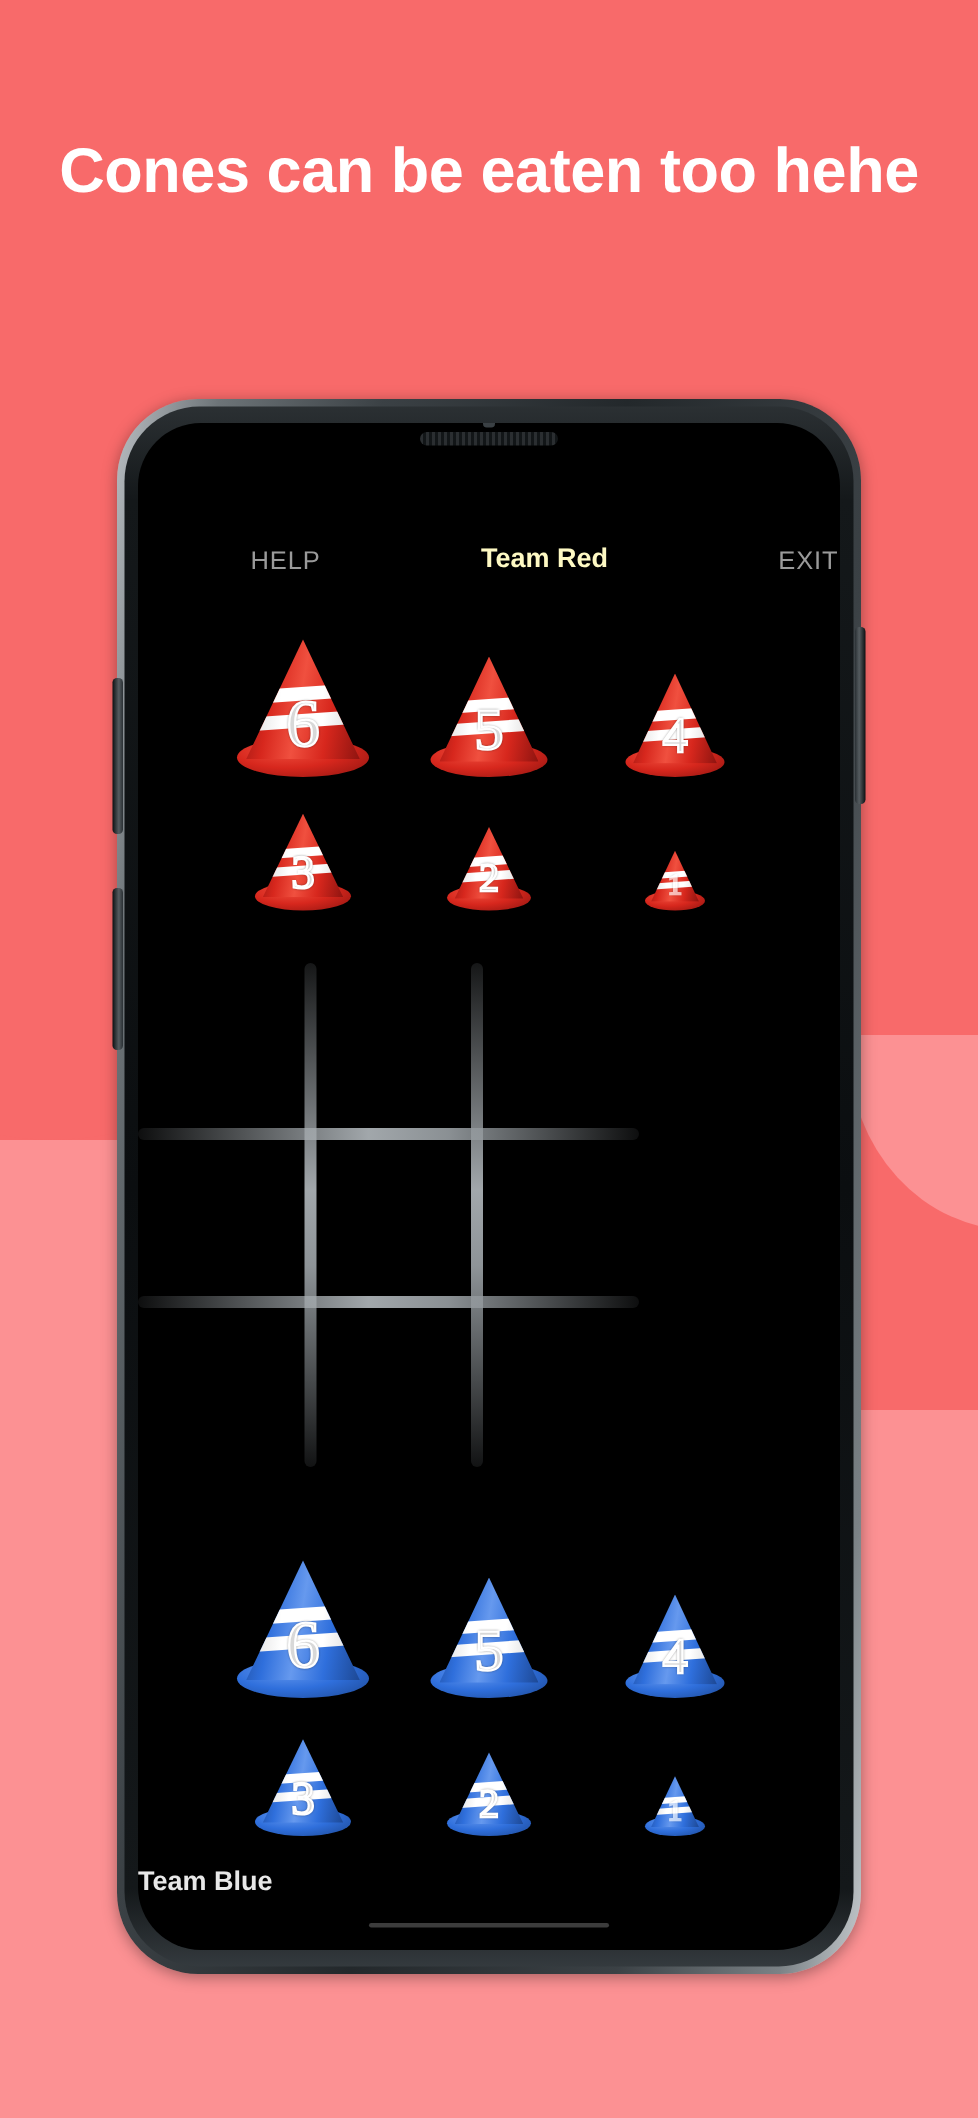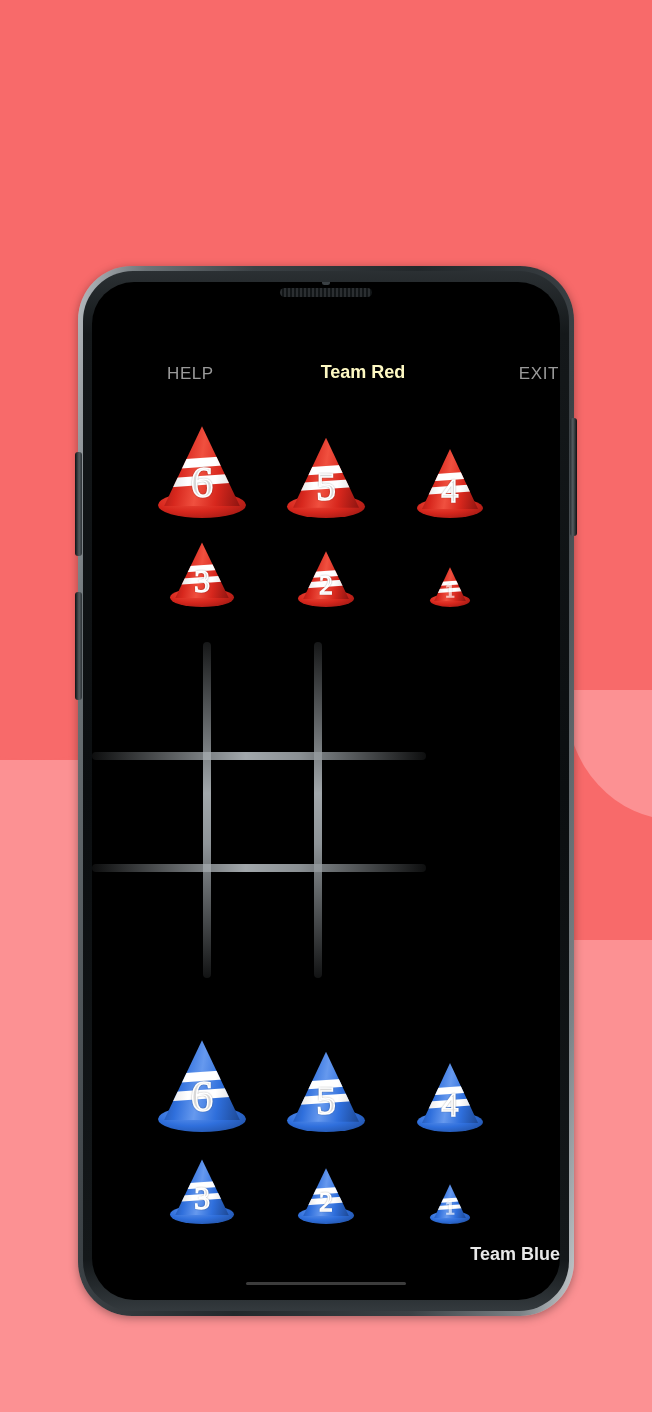--- a/index.html
+++ b/index.html
@@ -109,40 +109,41 @@
     background:linear-gradient(180deg,rgba(120,126,130,.18) 0%,rgba(170,176,180,.95) 45%,
                rgba(150,156,160,.95) 60%,rgba(110,116,120,.16) 100%);
   }
   .gline.h{
     height:8px;
     background:linear-gradient(90deg,rgba(110,116,120,.12) 0%,rgba(170,176,180,.95) 46%,
                rgba(150,156,160,.92) 62%,rgba(110,116,120,.12) 100%);
   }
 
   .teamblue-label{
-    position:absolute;left:0;width:100%;text-align:right;
+    position:absolute;left:0;width:100%;text-align:left;
     color:#e8e8e8;font-size:18px;font-weight:bold;
   }
   .home-ind{
     position:absolute;left:50%;transform:translateX(-50%);
     width:160px;height:3px;border-radius:2px;background:#3c3c3c;
   }
 </style>
 </head>
 <body>
 
 <div id="stage">
 
   <div class="bg-base"></div>
   <div class="blob-top"></div>
   <div class="blob-left"></div>
   <div class="blob-right"></div>
   <div class="blob-right2"></div>
   <div class="notch-right"></div>
 
+  <div class="headline">Cones can be eaten too hehe</div>
 
   <div class="phone">
     <div class="btn-side btn-l1"></div>
     <div class="btn-side btn-l2"></div>
     <div class="btn-side btn-r1"></div>
 
     <div class="phone-inner">
       <div class="screen">
 
         <div class="cam-dot"></div>

